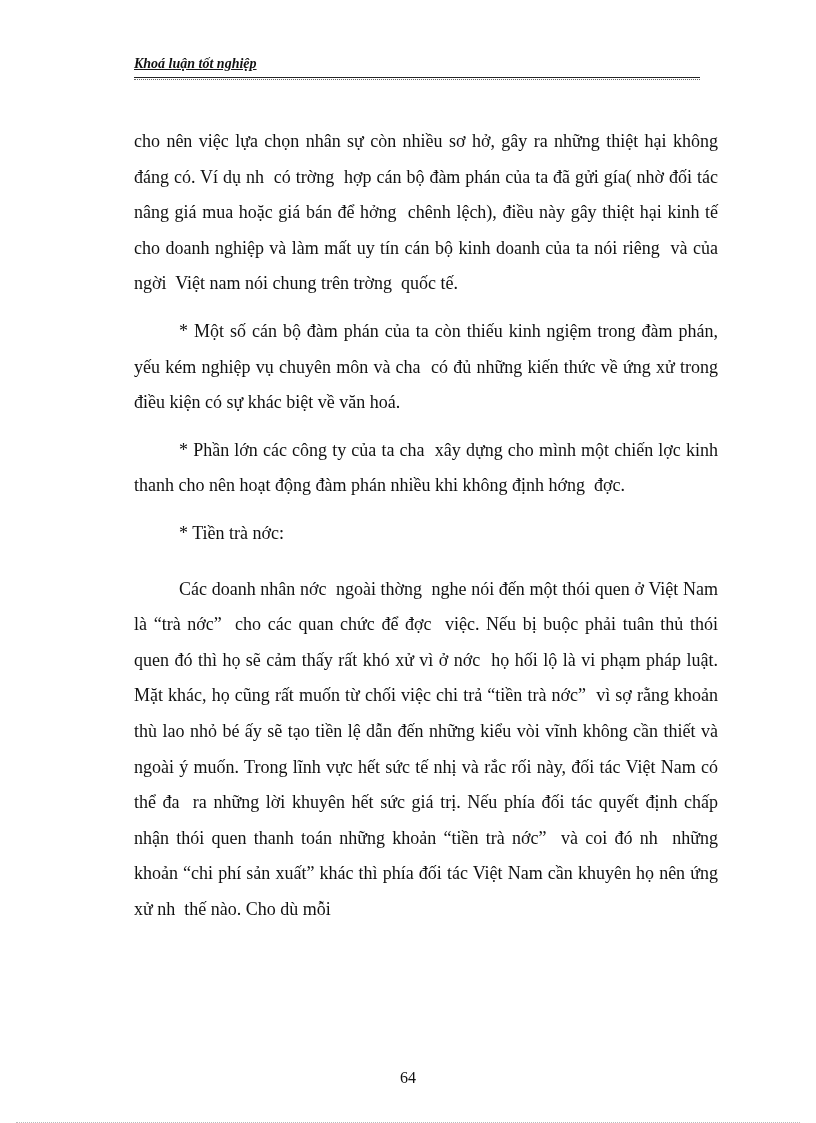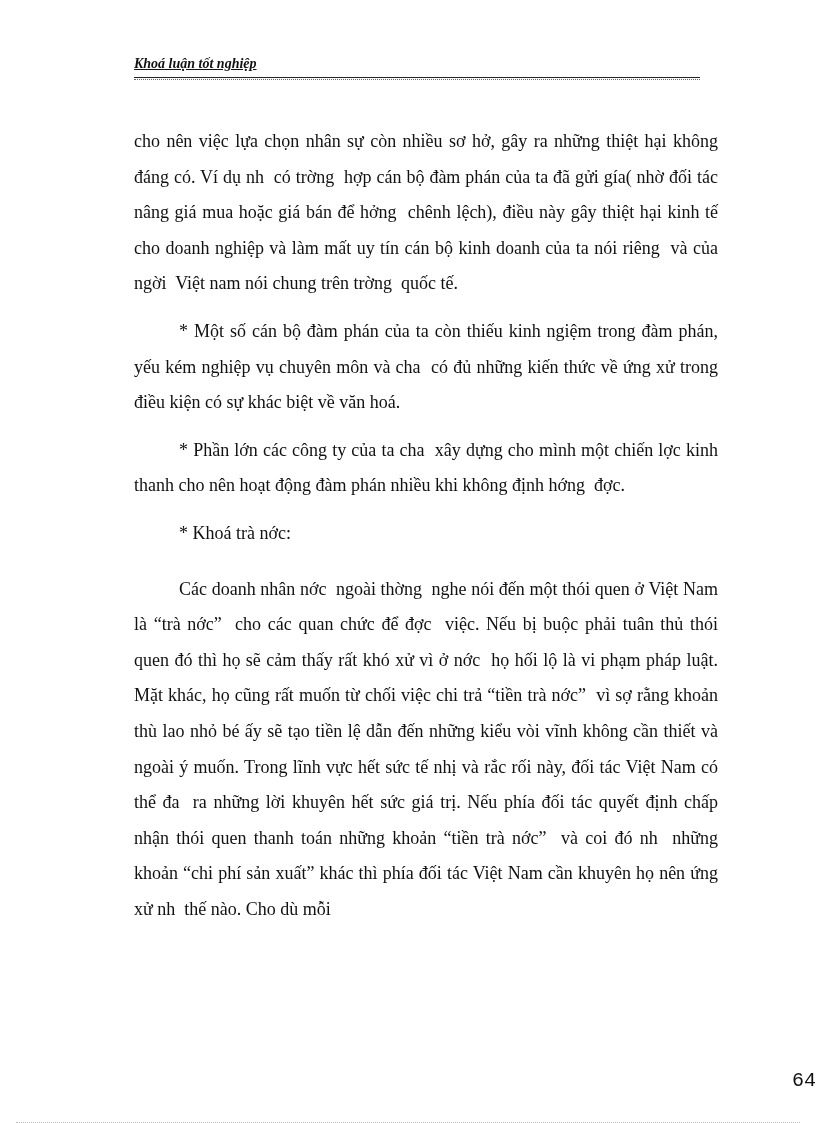--- a/index.html
+++ b/index.html
@@ -11,34 +11,34 @@
     .header .right { position: absolute; right: 0; top: 0; text-decoration: underline; white-space: pre; }
     .header .rule { position: absolute; left: 0; right: 0; top: 21px; height: 0;
                     border-top: 1px solid #222; }
     .header .rule2 { position: absolute; left: 0; right: 0; top: 23px; height: 0;
                      border-top: 1px dotted #666; }
     .body { position: absolute; left: 134px; top: 124px; width: 584px;
             font-size: 18px; line-height: 35.6px; text-align: justify; }
     .body p { margin: 0 0 12px 0; white-space: pre-wrap; }
     .body p.indent { text-indent: 45px; }
     .body p.tight { margin-bottom: 0; margin-top: 20px; }
-    .page-number { position: absolute; left: 0; right: 0; top: 1069px; text-align: right; font-size: 20px; font-family: Liberation Mono, monospace; }
+    .page-number { position: absolute; left: 0; right: 0; top: 1069px; text-align: center; font-size: 16px; }
     .bottom-rule { position: absolute; left: 16px; right: 16px; top: 1122px; border-top: 1px dotted #bbb; }
   </style>
 </head>
 <body>
 
 <div class="header">
   <span class="left">Khoá luận tốt nghiệp</span>
   <div class="rule"></div>
   <div class="rule2"></div>
 </div>
 
 <div class="body">
   <p>cho nên việc lựa chọn nhân sự còn nhiều sơ hở, gây ra những thiệt hại không đáng có. Ví dụ nh  có trờng  hợp cán bộ đàm phán của ta đã gửi gía( nhờ đối tác nâng giá mua hoặc giá bán để hởng  chênh lệch), điều này gây thiệt hại kinh tế cho doanh nghiệp và làm mất uy tín cán bộ kinh doanh của ta nói riêng  và của ngời  Việt nam nói chung trên trờng  quốc tế.</p>
   <p class="indent">* Một số cán bộ đàm phán của ta còn thiếu kinh ngiệm trong đàm phán, yếu kém nghiệp vụ chuyên môn và cha  có đủ những kiến thức về ứng xử trong điều kiện có sự khác biệt về văn hoá.</p>
   <p class="indent">* Phần lớn các công ty của ta cha  xây dựng cho mình một chiến lợc kinh thanh cho nên hoạt động đàm phán nhiều khi không định hớng  đợc.</p>
-  <p class="indent">* Khoá trà nớc:</p>
+  <p class="indent">* Tiền trà nớc:</p>
   <p class="indent tight">Các doanh nhân nớc  ngoài thờng  nghe nói đến một thói quen ở Việt Nam là “trà nớc”  cho các quan chức để đợc  việc. Nếu bị buộc phải tuân thủ thói quen đó thì họ sẽ cảm thấy rất khó xử vì ở nớc  họ hối lộ là vi phạm pháp luật. Mặt khác, họ cũng rất muốn từ chối việc chi trả “tiền trà nớc”  vì sợ rằng khoản thù lao nhỏ bé ấy sẽ tạo tiền lệ dẫn đến những kiểu vòi vĩnh không cần thiết và ngoài ý muốn. Trong lĩnh vực hết sức tế nhị và rắc rối này, đối tác Việt Nam có thể đa  ra những lời khuyên hết sức giá trị. Nếu phía đối tác quyết định chấp nhận thói quen thanh toán những khoản “tiền trà nớc”  và coi đó nh  những khoản “chi phí sản xuất” khác thì phía đối tác Việt Nam cần khuyên họ nên ứng xử nh  thế nào. Cho dù mỗi</p>
 </div>
 
 <div class="page-number">64</div>
 <div class="bottom-rule"></div>
 
 </body></html>

